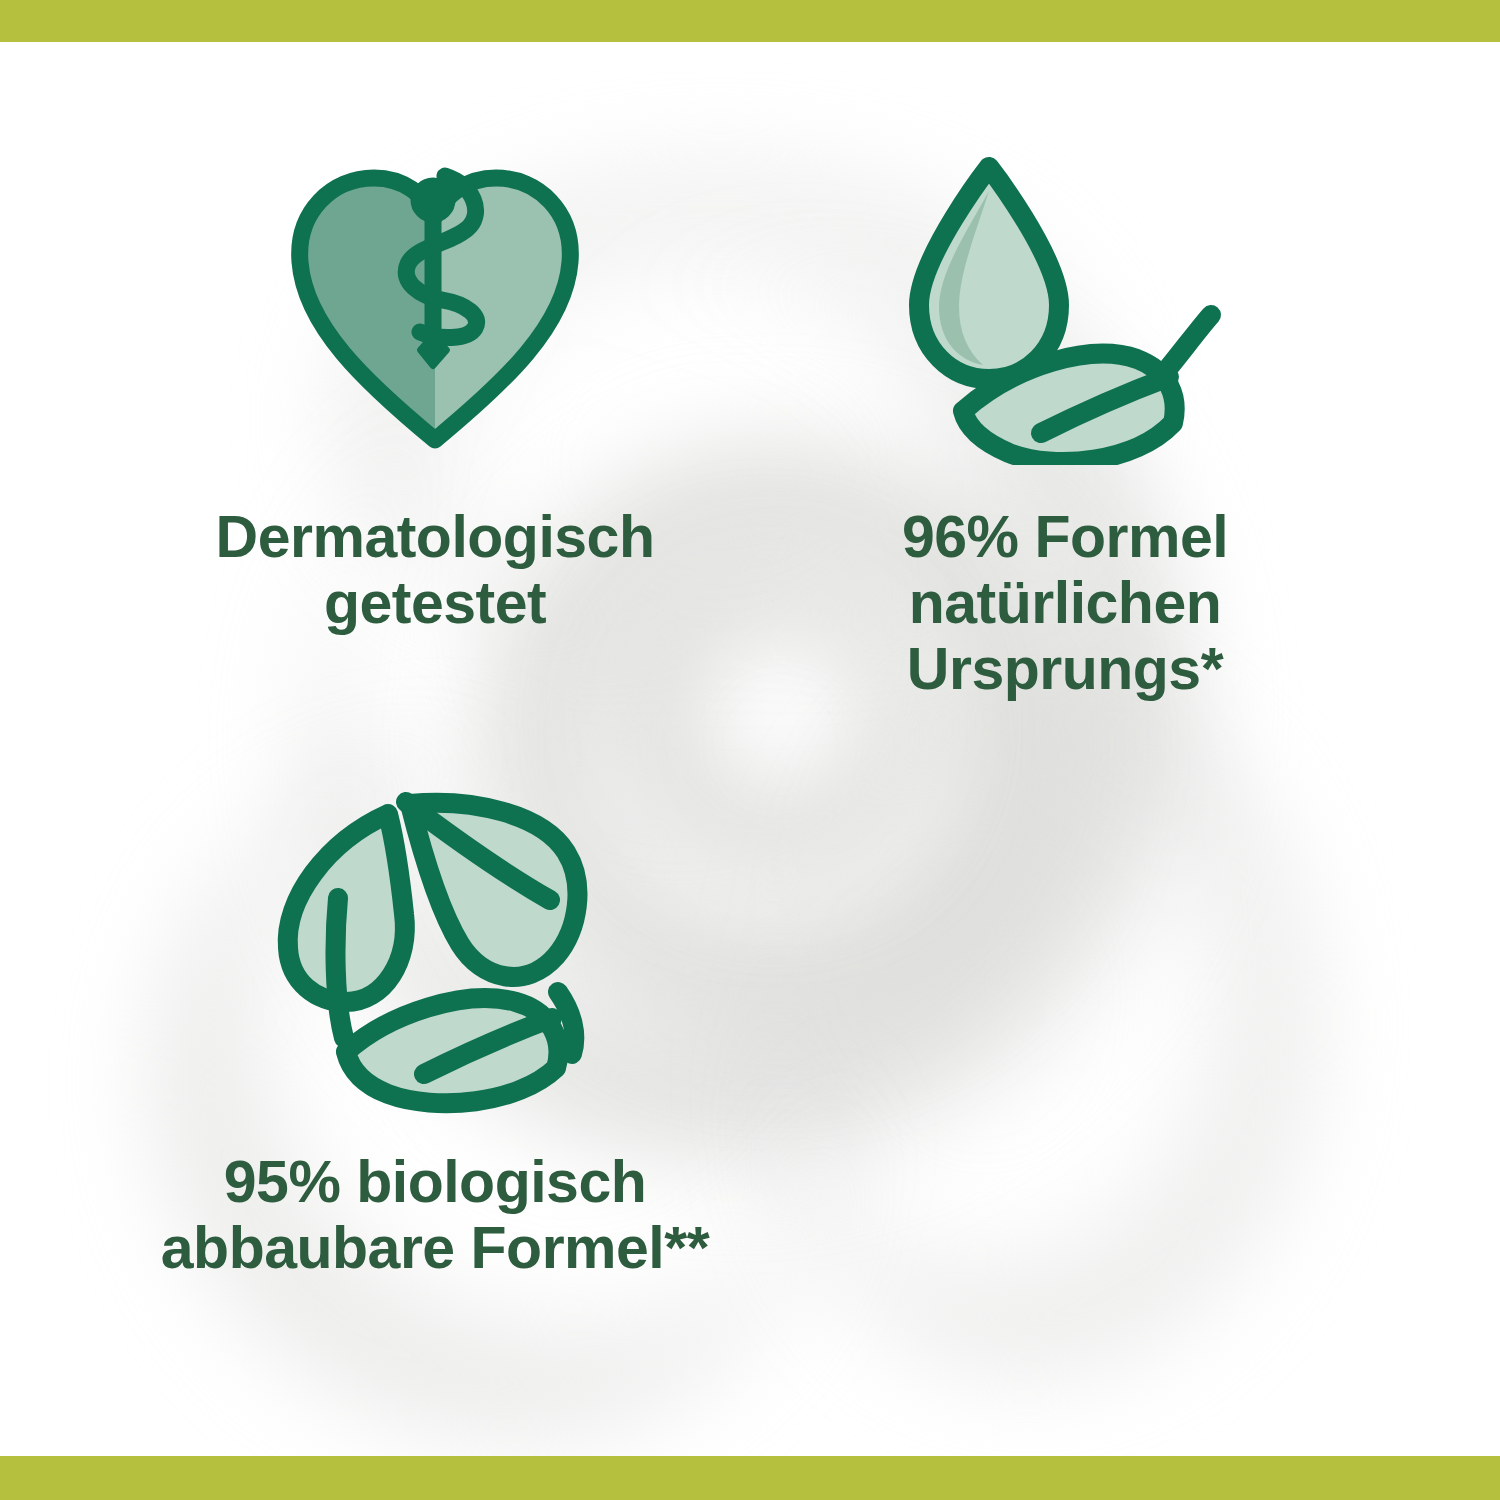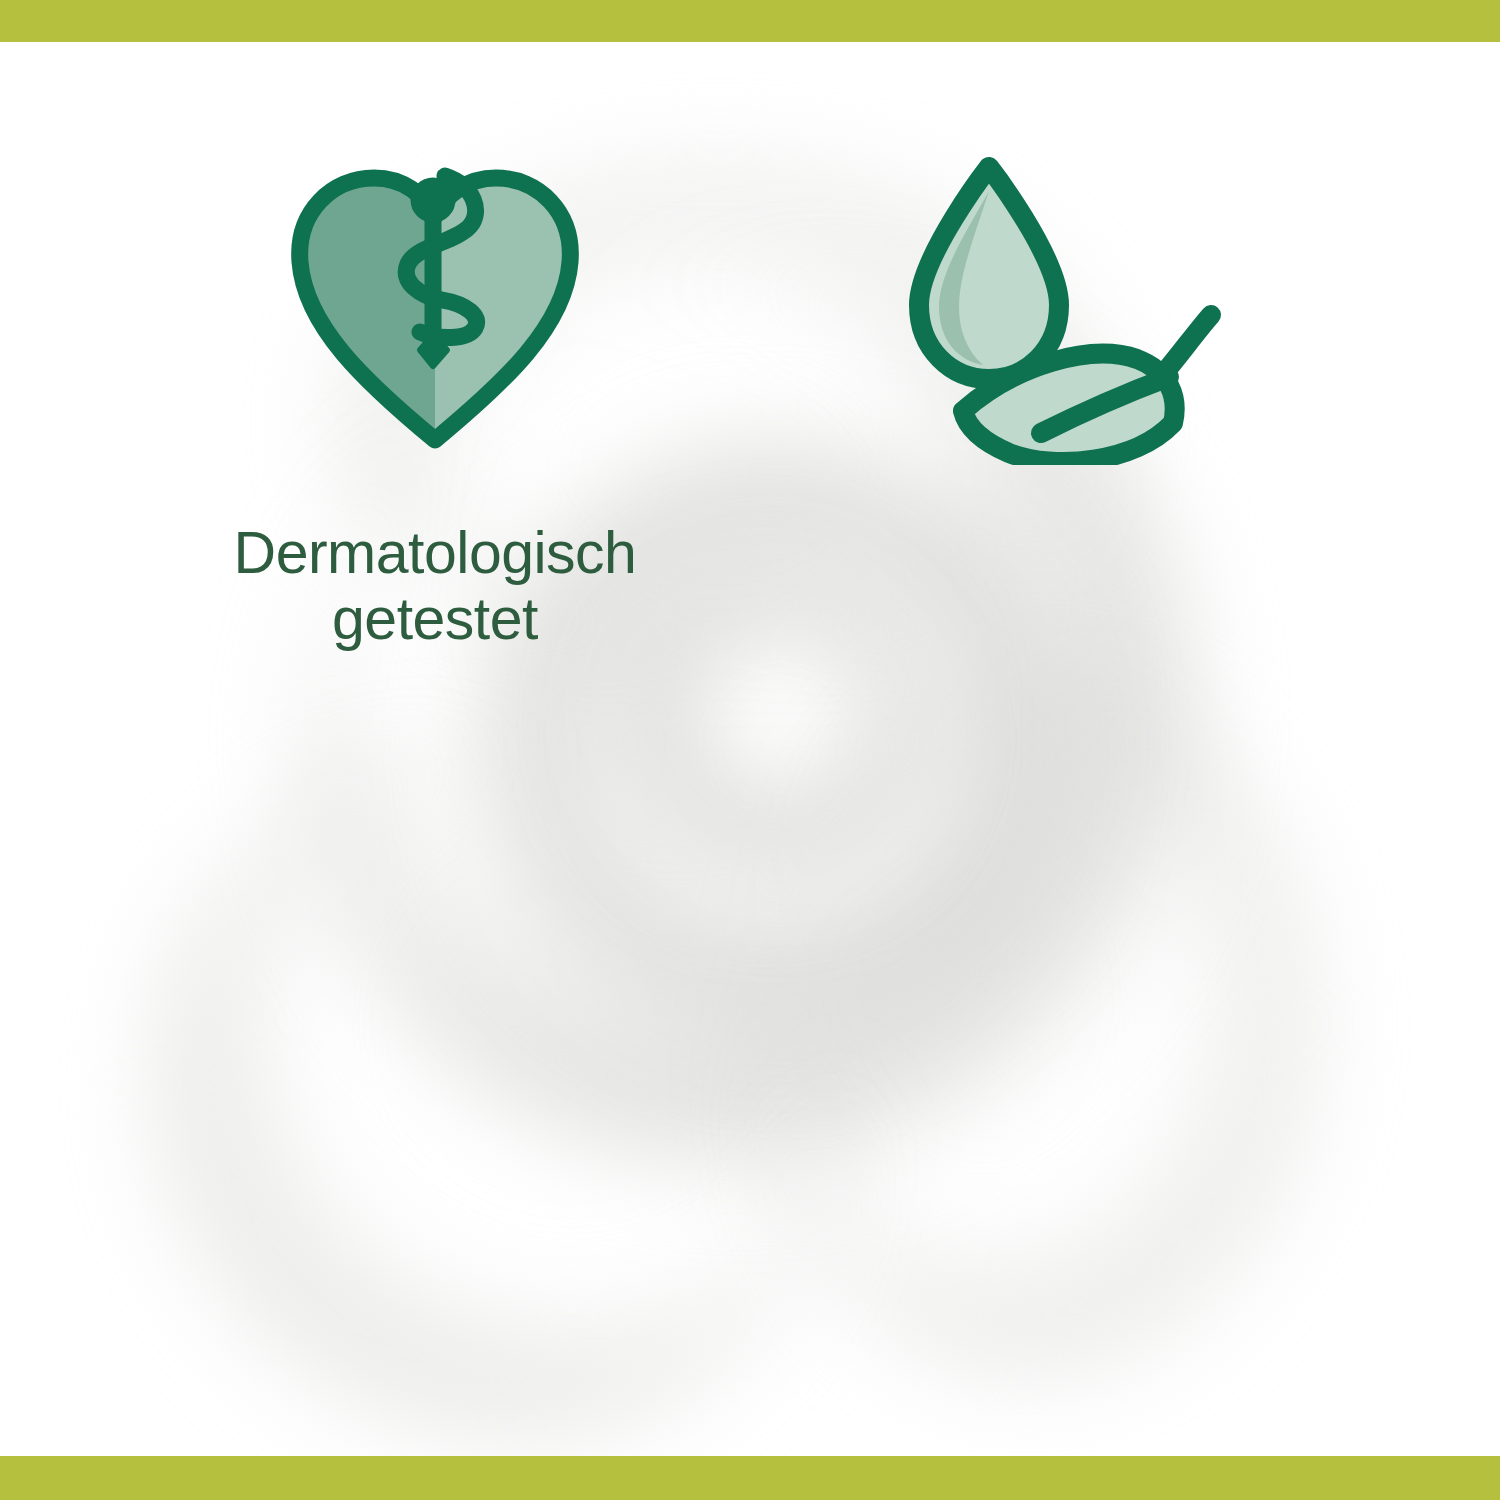--- a/index.html
+++ b/index.html
@@ -73,25 +73,25 @@
     flex-direction: column;
     align-items: center;
   }
   .cell .icon-wrap {
     height: 370px;
     display: flex;
     align-items: center;
     justify-content: center;
   }
   .cell .caption {
-    margin-top: 30px;
+    margin-top: 14px;
     text-align: center;
     color: #2e5c3f;
     font-family: "Liberation Sans", sans-serif;
-    font-weight: normal;
+    font-weight: bold;
     font-size: 59px;
     line-height: 1.12;
     letter-spacing: -0.5px;
     max-width: 560px;
   }
   .cell-tl .caption { max-width: 560px; }
   .cell-tr .caption { max-width: 530px; }
   .cell-bl .caption { max-width: 420px; }
   .cell-br .caption { max-width: 600px; }
 
@@ -157,22 +157,42 @@
             <path d="M104 46 C 82 86 54 128 54 162 C 54 196 74 216 98 220 C 82 206 74 186 74 162 C 74 128 92 84 104 46 Z" fill="#9bc0ae" stroke="none"></path>
 
             <path d="M78 266 C 130 220 206 198 252 214 C 284 226 294 252 288 278 C 250 318 170 326 124 308 C 96 296 82 282 78 266 Z" fill="#bfd9cd"></path>
 
             <path d="M276 232 C 296 208 312 186 326 170" fill="none"></path>
 
             <path d="M156 288 C 200 266 252 244 284 232" fill="none"></path>
           </g>
         </svg>
       </div>
+      <div class="caption">96% Formel natürlichen Ursprungs*</div>
     </div>
 
+    <div class="cell cell-br">
+      <div class="icon-wrap">
+        <svg width="350" height="340" viewBox="0 0 350 340" aria-hidden="true">
+          <g stroke="#0e7150" stroke-width="20" stroke-linecap="round" stroke-linejoin="round">
+
+            <path d="M128 34 C 66 62 24 120 28 168 C 30 202 56 222 86 222 C 124 222 150 180 144 134 C 140 96 134 58 128 34 Z" fill="#bfd9cd"></path>
+            <path d="M84 258 C 74 220 74 160 78 118" fill="none"></path>
+
+            <path d="M150 24 C 212 18 282 34 306 72 C 326 104 318 150 296 176 C 266 210 222 200 200 164 C 178 128 160 64 150 24 Z" fill="#bfd9cd"></path>
+            <path d="M146 22 C 196 60 248 96 290 120" fill="none"></path>
+
+            <path d="M86 272 C 128 234 206 208 256 222 C 292 232 304 262 296 288 C 258 324 176 332 128 314 C 102 304 90 288 86 272 Z" fill="#bfd9cd"></path>
+            <path d="M164 294 C 208 272 260 250 292 238" fill="none"></path>
+            <path d="M298 212 C 312 232 318 254 312 274" fill="none"></path>
+          </g>
+        </svg>
+      </div>
+      <div class="caption">95% biologisch abbaubare Formel**</div>
+    </div>
 
   </div>
 
   <div class="footnotes">
     
     
   </div>
 
   <div class="brandbar bottom"></div>
 

